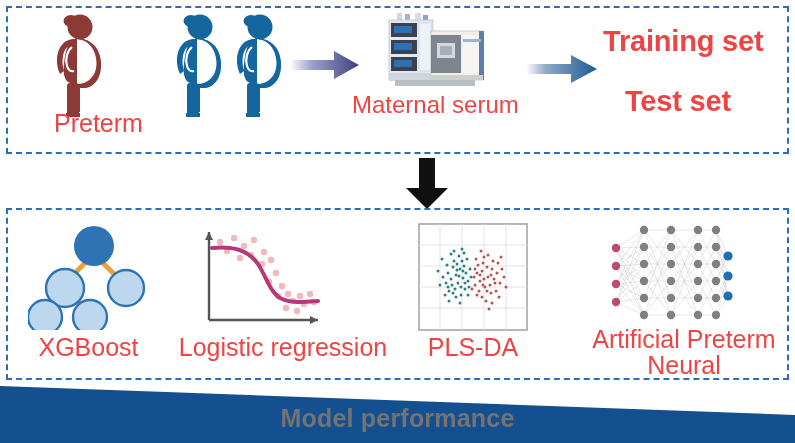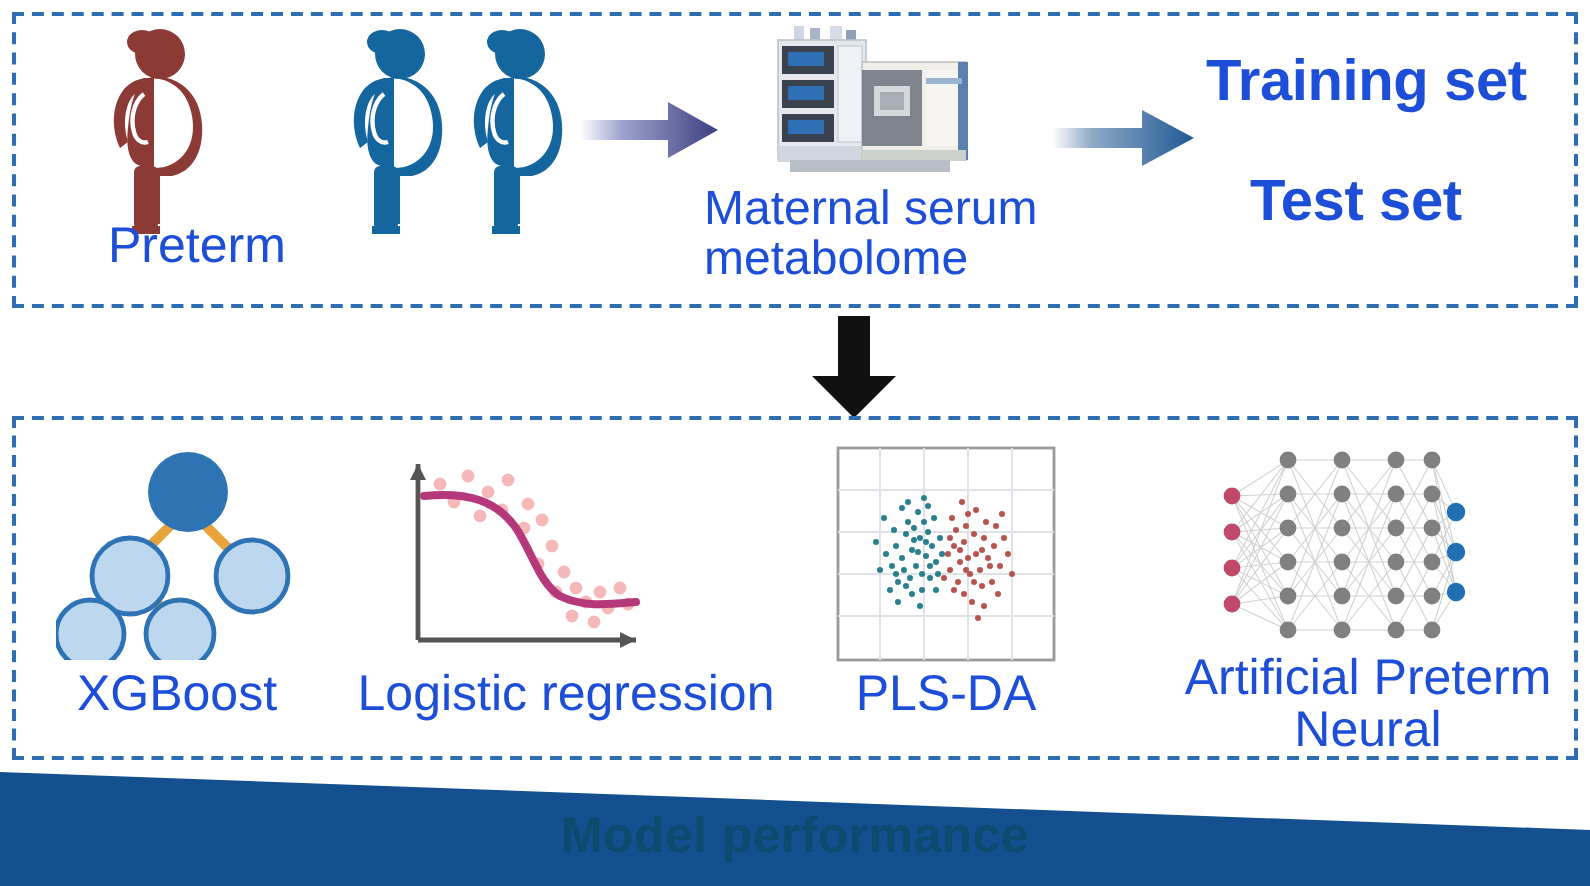--- a/index.html
+++ b/index.html
@@ -16,21 +16,21 @@
     position: absolute;
     border: 2px dashed #2e6db4;
     background: #ffffff;
   }
   #panel-top    { left: 6px;  top: 6px;   width: 783px; height: 148px; }
   #panel-bottom { left: 6px;  top: 208px; width: 783px; height: 172px; }
 
   
   .lbl {
     position: absolute;
-    color: #1d4ed8;
+    color: #ef4444;
     white-space: nowrap;
     line-height: 1.08;
   }
   .lbl.cohort   { font-size: 25px; margin-left: 20px; }
   .lbl.instr    { font-size: 24px; text-align: left; }
   .lbl.setname  { font-size: 29px; font-weight: bold; letter-spacing: -0.2px; }
   .lbl.model    { font-size: 25px; text-align: center; }
 
   
   .fig { position: absolute; }
@@ -38,21 +38,21 @@
   
   .arrow { position: absolute; }
 
   
   #banner { position: absolute; left: 0; top: 378px; width: 795px; height: 65px; }
   #banner-text {
     position: absolute;
     left: 0; top: 404px;
     width: 795px;
     text-align: center;
-    color: #0c4a6e;
+    color: #737373;
     font-size: 25px;
     font-weight: 600;
     letter-spacing: 0.2px;
     pointer-events: none;
   }
 
   
   .icon-box { position: absolute; }
 </style>
 </head>
@@ -175,21 +175,20 @@
       <rect x="66" y="30" width="18" height="15" fill="#d5d9de"></rect>
       <rect x="69" y="33" width="12" height="9" fill="#a7aeb6"></rect>
       <rect x="92" y="22" width="20" height="38" fill="#f6f5f1"></rect>
       <rect x="108" y="18" width="5" height="49" fill="#5b7fae"></rect>
       <rect x="92" y="26" width="18" height="3" fill="#9ab3cf"></rect>
       <rect x="60" y="62" width="52" height="5" fill="#cdd1cb"></rect>
       <rect x="24" y="67" width="80" height="6" fill="#b9bfc6"></rect>
     </svg>
   </div>
   <div class="lbl instr" style="left:352px; top:92px; width:158px;">Maternal serum</div>
-  <div class="lbl instr" style="left:352px; top:117px; width:158px;">metabolome</div>
 
   <div class="arrow" style="left:524px; top:53px;">
     <svg width="76" height="32" viewBox="0 0 76 32">
       <defs>
         <linearGradient id="ag2" x1="0" y1="0" x2="1" y2="0">
           <stop offset="0%" stop-color="#ffffff"></stop>
           <stop offset="28%" stop-color="#8fa9c6"></stop>
           <stop offset="100%" stop-color="#1f5a94"></stop>
         </linearGradient>
       </defs>

